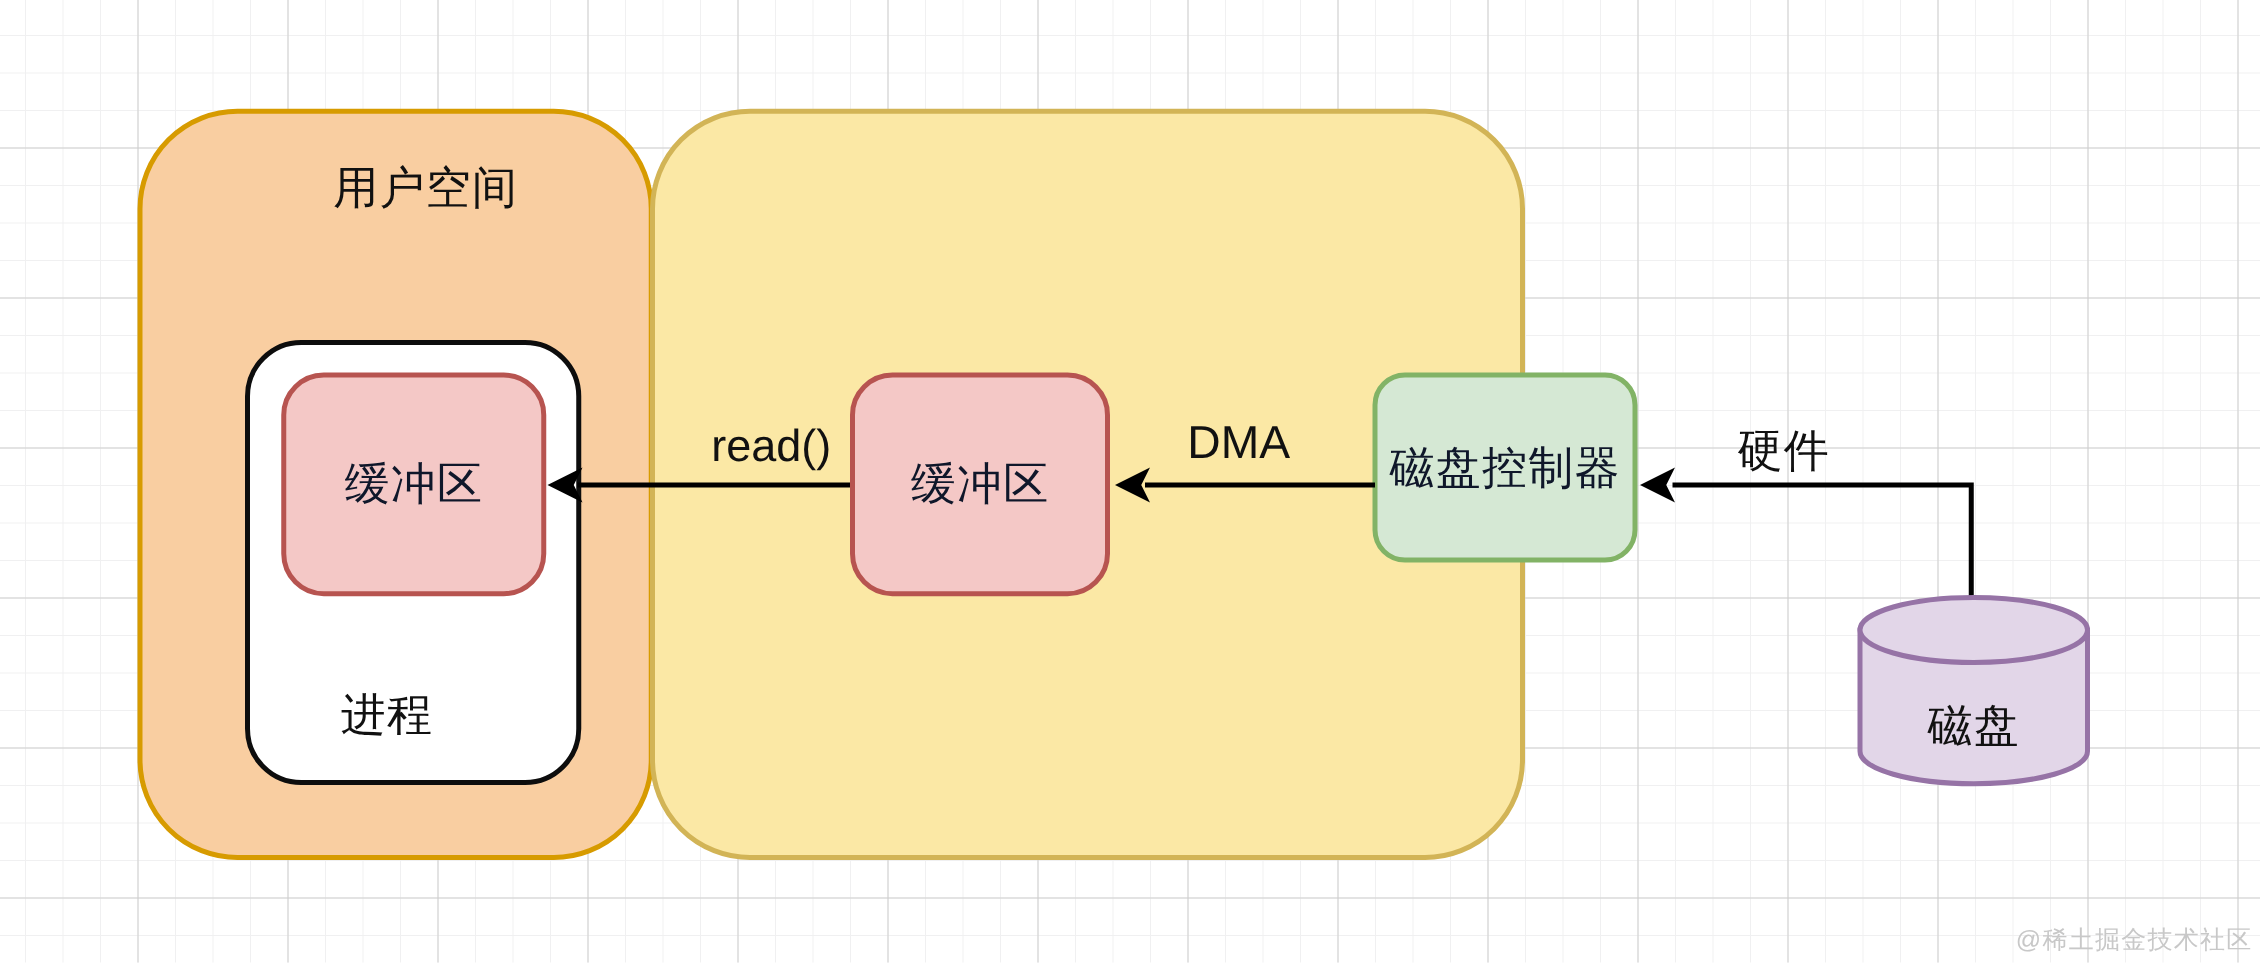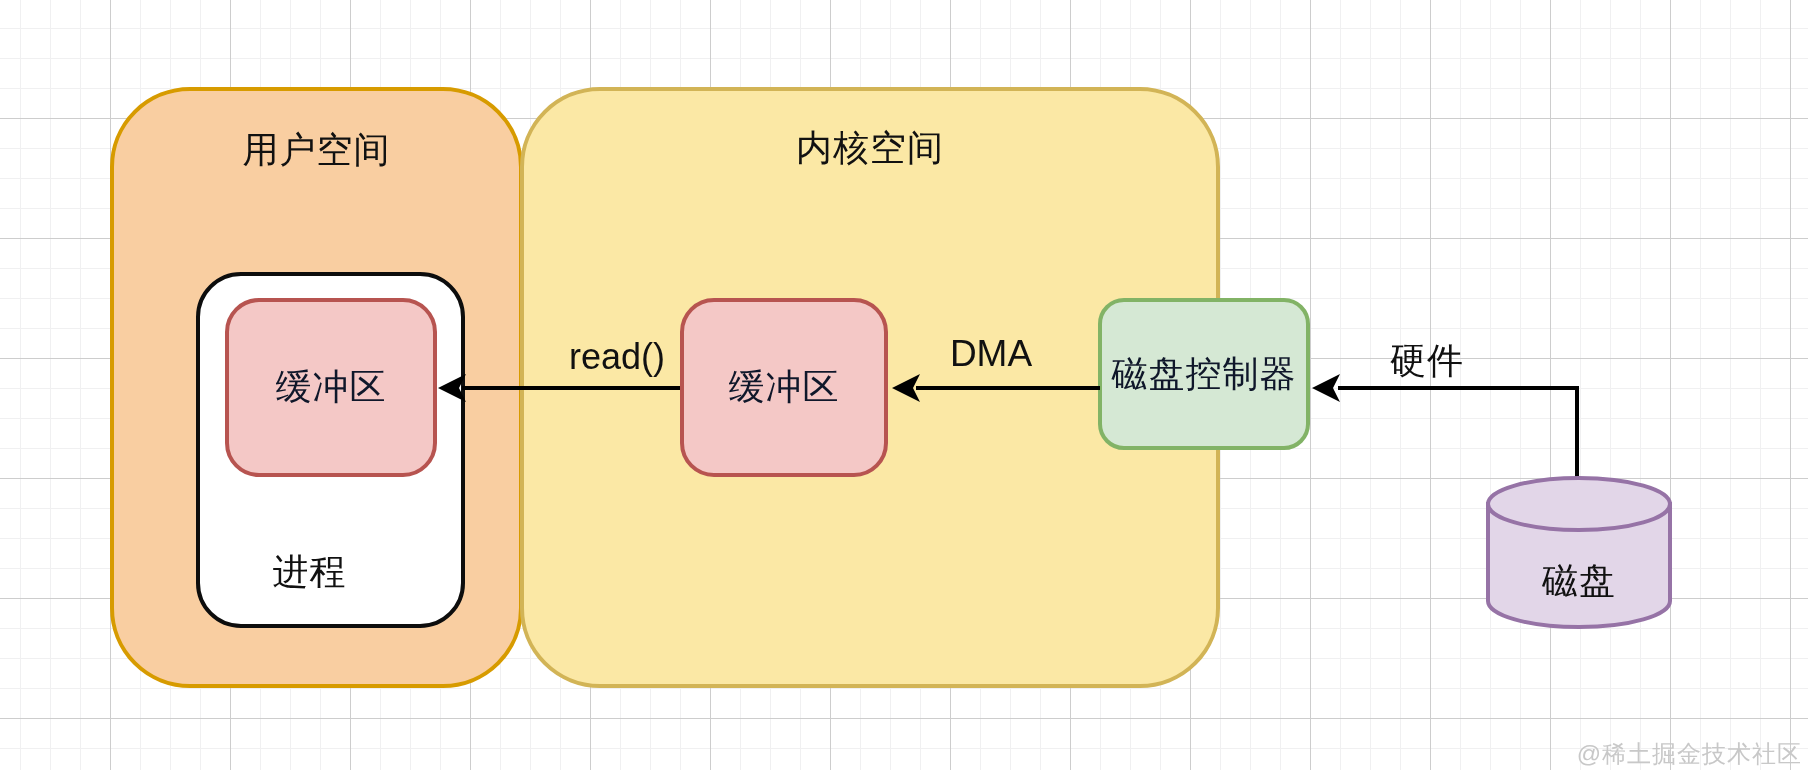--- a/index.html
+++ b/index.html
@@ -43,32 +43,32 @@
     background:#f4c8c6;border:4px solid #b75450;border-radius:34px;
   }
   .controller{
     left:1098px;top:298px;width:212px;height:152px;
     background:#d5e8d4;border:4px solid #82b366;border-radius:26px;
   }
   .lbl{
     position:absolute;text-align:center;
     font-size:36px;color:#111;line-height:40px;letter-spacing:1px;
   }
-  .title-user{left:110px;top:130px;width:413px;}
+  .title-user{left:110px;top:130px;width:413px;padding-left:24px;}
   .title-kernel{left:520px;top:128px;width:700px;}
   .lbl-process{left:196px;top:552px;width:227px;}
   .lbl-read{left:517px;top:337px;width:200px;letter-spacing:0;}
   .lbl-dma{left:891px;top:334px;width:200px;font-size:37px;letter-spacing:0;}
   .lbl-hw{left:1327px;top:341px;width:200px;}
   .lbl-disk{left:1479px;top:561px;width:200px;}
   #wires{position:absolute;left:0;top:0;z-index:5;pointer-events:none;}
   .lbl,.watermark{z-index:6;}
   .watermark{
     position:absolute;right:6px;top:738px;
-    font-size:24px;color:#c8c8c8;letter-spacing:1px;
+    font-size:20px;color:#c8c8c8;letter-spacing:1px;
   }
 </style>
 </head>
 <body>
 
 <div id="canvas">
 
   <div class="box region-user"></div>
   <div class="box region-kernel"></div>
 
@@ -102,21 +102,20 @@
       <polygon points="1312,388 1340,374 1333,388 1340,402" fill="#000"></polygon>
     </g>
 
     <g>
       <path d="M1488,504 L1488,601 A91,26 0 0 0 1670,601 L1670,504 Z" fill="#e2d6e8" stroke="#9673a6" stroke-width="4"></path>
       <ellipse cx="1579" cy="504" rx="91" ry="26" fill="#e2d6e8" stroke="#9673a6" stroke-width="4"></ellipse>
     </g>
   </svg>
 
   <div class="lbl title-user">用户空间</div>
-  <div class="lbl title-kernel">内核空间</div>
   <div class="lbl lbl-process">进程</div>
   <div class="lbl lbl-dma">DMA</div>
   <div class="lbl lbl-read">read()</div>
   <div class="lbl lbl-hw">硬件</div>
   <div class="lbl lbl-disk">磁盘</div>
 
   <div class="watermark">@稀土掘金技术社区</div>
 
 </div>
 

